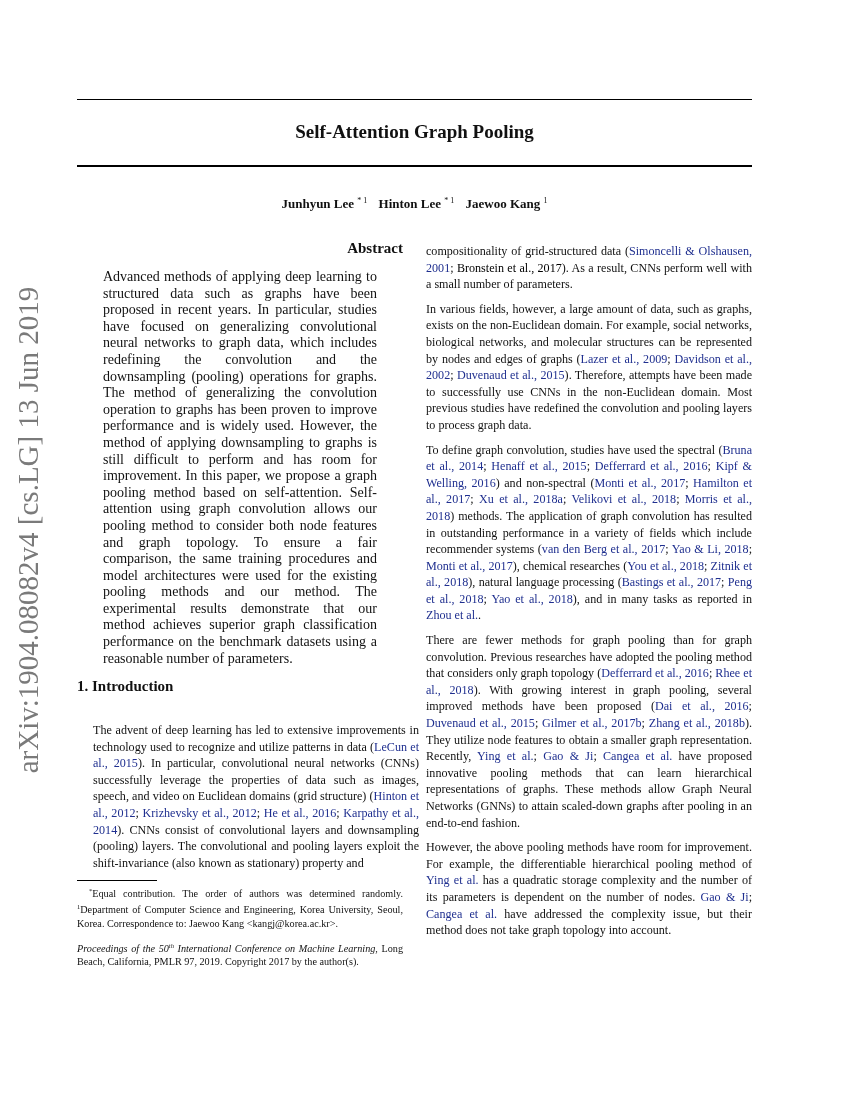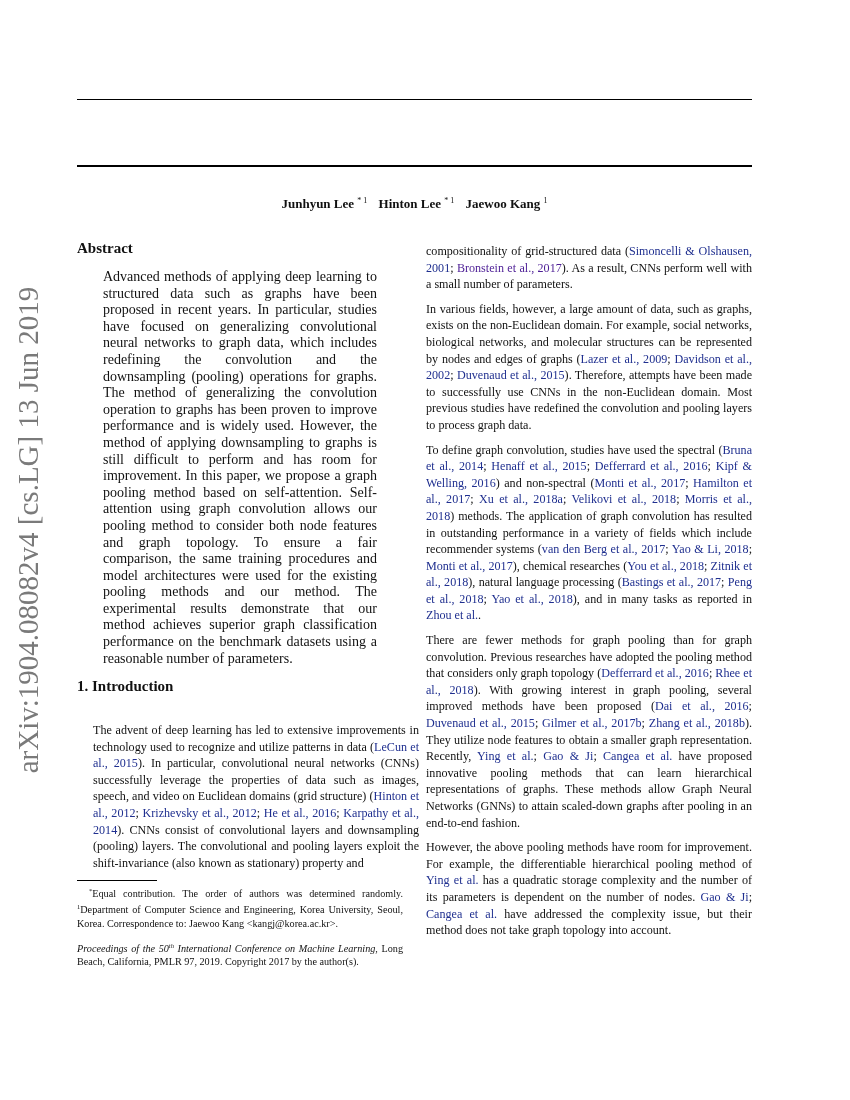--- a/index.html
+++ b/index.html
@@ -16,21 +16,21 @@
   .title { position: absolute; left: 77px; top: 121px; width: 675px; text-align: center;
     font-weight: bold; font-size: 19px; }
   .authors { position: absolute; left: 77px; top: 196px; width: 675px; text-align: center;
     font-weight: bold; font-size: 13px; }
   .authors sup { font-weight: normal; font-size: 8px; vertical-align: 5px; }
   .authors .author { margin: 8px 4px; }
 
   .col-left { position: absolute; left: 77px; top: 240px; width: 326px; }
   .col-right { position: absolute; left: 426px; top: 243px; width: 326px; }
 
-  .abstract-heading { text-align: left; font-weight: bold; font-size: 15px; margin: 0 0 4px 0; }
+  .abstract-heading { text-align: right; font-weight: bold; font-size: 15px; margin: 0 0 4px 0; }
   .abstract-body { margin: 12px 26px; font-size: 14px; line-height: 16.6px; text-align: justify;
     hyphens: none; }
 
   .section-heading { position: absolute; left: 77px; top: 678px; font-weight: bold; font-size: 15px; }
   .intro-body { position: absolute; left: 77px; top: 706px; width: 326px; font-size: 12.1px;
     line-height: 16.6px; text-align: justify; }
 
   .footnote-rule { position: absolute; left: 77px; top: 880px; width: 80px; border-top: 1px solid #000; }
   .footnotes { position: absolute; left: 77px; top: 884px; width: 326px; font-size: 10.2px;
     line-height: 13.3px; text-align: justify; }
@@ -48,20 +48,21 @@
 </head>
 <body>
 
 <div class="page">
 
   <div class="arxiv-wrap">
     <span>arXiv:1904.08082v4  [cs.LG]  13 Jun 2019</span>
   </div>
 
   <div class="rule-top"></div>
+  <div class="title">Self-Attention Graph Pooling</div>
   <div class="rule-bottom"></div>
 
   <div class="authors">
     <span class="author"><span>Junhyun Lee</span> <sup>* 1</sup></span>
     <span class="author"><span>Hinton Lee</span> <sup>* 1</sup></span>
     <span class="author"><span>Jaewoo Kang</span> <sup>1</sup></span>
   </div>
 
   <div class="col-left">
     <div class="abstract-heading">Abstract</div>
@@ -71,20 +72,20 @@
   <div class="section-heading">1. Introduction</div>
   <p class="intro-body">The advent of deep learning has led to extensive improvements in technology used to recognize and utilize patterns in data (<span class="cite" style="color: rgb(31, 47, 143);">LeCun et al., 2015</span>). In particular, convolutional neural networks (CNNs) successfully leverage the properties of data such as images, speech, and video on Euclidean domains (grid structure) (<span class="cite" style="color: rgb(31, 47, 143);">Hinton et al., 2012</span>; <span class="cite" style="color: rgb(31, 47, 143);">Krizhevsky et al., 2012</span>; <span class="cite" style="color: rgb(31, 47, 143);">He et al., 2016</span>; <span class="cite" style="color: rgb(31, 47, 143);">Karpathy et al., 2014</span>). CNNs consist of convolutional layers and downsampling (pooling) layers. The convolutional and pooling layers exploit the shift-invariance (also known as stationary) property and</p>
 
   <div class="footnote-rule"></div>
   <div class="footnotes">
     <p class="fn1"><sup>*</sup><span>Equal contribution. The order of authors was determined randomly. </span><sup>1</sup><span>Department of Computer Science and Engineering, Korea University, Seoul, Korea. Correspondence to: Jaewoo Kang &lt;kangj@korea.ac.kr&gt;.</span></p>
     <p class="proceedings"><i><span>Proceedings of the 50</span><sup>th</sup><span> International Conference on Machine Learning</span></i><span>, Long Beach, California, PMLR 97, 2019. Copyright 2017 by the author(s).</span></p>
   </div>
 
   <div class="col-right">
-    <p class="rpara">compositionality of grid-structured data (<span class="cite" style="color: rgb(31, 47, 143);">Simoncelli &amp; Olshausen, 2001</span>; <span class="cite" style="color: #4c1d95;">Bronstein et al., 2017</span>). As a result, CNNs perform well with a small number of parameters.</p>
+    <p class="rpara">compositionality of grid-structured data (<span class="cite" style="color: rgb(31, 47, 143);">Simoncelli &amp; Olshausen, 2001</span>; <span class="cite" style="color: #000000;">Bronstein et al., 2017</span>). As a result, CNNs perform well with a small number of parameters.</p>
     <p class="rpara">In various fields, however, a large amount of data, such as graphs, exists on the non-Euclidean domain. For example, social networks, biological networks, and molecular structures can be represented by nodes and edges of graphs (<span class="cite" style="color: rgb(31, 47, 143);">Lazer et al., 2009</span>; <span class="cite" style="color: rgb(31, 47, 143);">Davidson et al., 2002</span>; <span class="cite" style="color: rgb(31, 47, 143);">Duvenaud et al., 2015</span>). Therefore, attempts have been made to successfully use CNNs in the non-Euclidean domain. Most previous studies have redefined the convolution and pooling layers to process graph data.</p>
     <p class="rpara">To define graph convolution, studies have used the spectral (<span class="cite" style="color: rgb(31, 47, 143);">Bruna et al., 2014</span>; <span class="cite" style="color: rgb(31, 47, 143);">Henaff et al., 2015</span>; <span class="cite" style="color: rgb(31, 47, 143);">Defferrard et al., 2016</span>; <span class="cite" style="color: rgb(31, 47, 143);">Kipf &amp; Welling, 2016</span>) and non-spectral (<span class="cite" style="color: rgb(31, 47, 143);">Monti et al., 2017</span>; <span class="cite" style="color: rgb(31, 47, 143);">Hamilton et al., 2017</span>; <span class="cite" style="color: rgb(31, 47, 143);">Xu et al., 2018a</span>; <span class="cite" style="color: rgb(31, 47, 143);">Velikovi et al., 2018</span>; <span class="cite" style="color: rgb(31, 47, 143);">Morris et al., 2018</span>) methods. The application of graph convolution has resulted in outstanding performance in a variety of fields which include recommender systems (<span class="cite" style="color: rgb(31, 47, 143);">van den Berg et al., 2017</span>; <span class="cite" style="color: rgb(31, 47, 143);">Yao &amp; Li, 2018</span>; <span class="cite" style="color: rgb(31, 47, 143);">Monti et al., 2017</span>), chemical researches (<span class="cite" style="color: rgb(31, 47, 143);">You et al., 2018</span>; <span class="cite" style="color: rgb(31, 47, 143);">Zitnik et al., 2018</span>), natural language processing (<span class="cite" style="color: rgb(31, 47, 143);">Bastings et al., 2017</span>; <span class="cite" style="color: rgb(31, 47, 143);">Peng et al., 2018</span>; <span class="cite" style="color: rgb(31, 47, 143);">Yao et al., 2018</span>), and in many tasks as reported in <span class="cite" style="color: rgb(31, 47, 143);">Zhou et al.</span>.</p>
     <p class="rpara">There are fewer methods for graph pooling than for graph convolution. Previous researches have adopted the pooling method that considers only graph topology (<span class="cite" style="color: rgb(31, 47, 143);">Defferrard et al., 2016</span>; <span class="cite" style="color: rgb(31, 47, 143);">Rhee et al., 2018</span>). With growing interest in graph pooling, several improved methods have been proposed (<span class="cite" style="color: rgb(31, 47, 143);">Dai et al., 2016</span>; <span class="cite" style="color: rgb(31, 47, 143);">Duvenaud et al., 2015</span>; <span class="cite" style="color: rgb(31, 47, 143);">Gilmer et al., 2017b</span>; <span class="cite" style="color: rgb(31, 47, 143);">Zhang et al., 2018b</span>). They utilize node features to obtain a smaller graph representation. Recently, <span class="cite" style="color: rgb(31, 47, 143);">Ying et al.</span>; <span class="cite" style="color: rgb(31, 47, 143);">Gao &amp; Ji</span>; <span class="cite" style="color: rgb(31, 47, 143);">Cangea et al.</span> have proposed innovative pooling methods that can learn hierarchical representations of graphs. These methods allow Graph Neural Networks (GNNs) to attain scaled-down graphs after pooling in an end-to-end fashion.</p>
     <p class="rpara">However, the above pooling methods have room for improvement. For example, the differentiable hierarchical pooling method of <span class="cite" style="color: rgb(31, 47, 143);">Ying et al.</span> has a quadratic storage complexity and the number of its parameters is dependent on the number of nodes. <span class="cite" style="color: rgb(31, 47, 143);">Gao &amp; Ji</span>; <span class="cite" style="color: rgb(31, 47, 143);">Cangea et al.</span> have addressed the complexity issue, but their method does not take graph topology into account.</p>
   </div>
 
 </div>
 
 </body></html>

